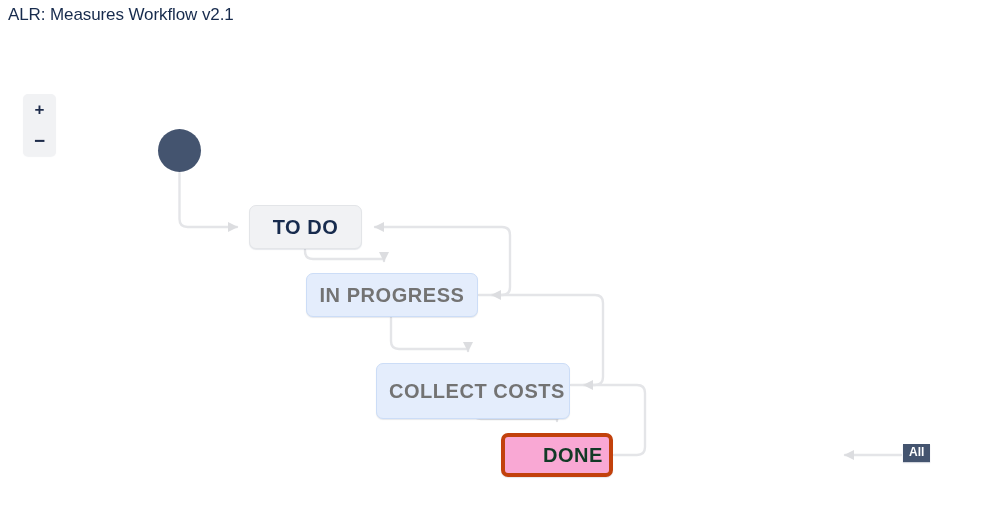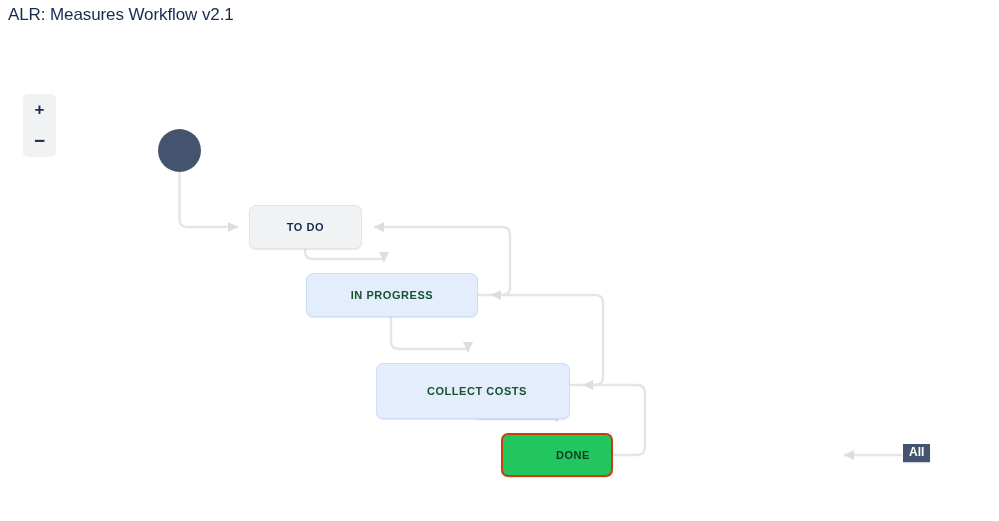--- a/index.html
+++ b/index.html
@@ -76,21 +76,21 @@
   }
 
   
   .node {
     position: absolute;
     box-sizing: border-box;
     display: flex;
     align-items: center;
     justify-content: center;
     border-radius: 7px;
-    font-size: 11px;
+    font-size: 20px;
     font-weight: 700;
     letter-spacing: 0.55px;
     text-align: center;
     white-space: nowrap;
     cursor: pointer;
   }
   .node-start {
     position: absolute;
     border-radius: 50%;
     background: #44546F;
@@ -98,27 +98,27 @@
   }
   .node.status-todo {
     background: #F1F2F4;
     border: 1px solid #E3E5E8;
     color: #172B4D;
     box-shadow: 0 1px 1px rgba(9,30,66,0.10);
   }
   .node.status-inprogress {
     background: #E4EDFC;
     border: 1px solid #CCDDF7;
-    color: #14532d;
+    color: #737373;
     box-shadow: 0 1px 1px rgba(9,30,66,0.10);
     align-items: center;
   }
   .node.status-done {
-    background: #22c55e;
-    border: 2px solid #c2410c;
+    background: #f9a8d4;
+    border: 4px solid #c2410c;
     color: #123A26;
     box-shadow: 0 1px 1px rgba(9,30,66,0.10);
     padding-left: 32px;
   }
 
   
   .edge-badge {
     position: absolute;
     background: #44546F;
     color: #FFFFFF;

